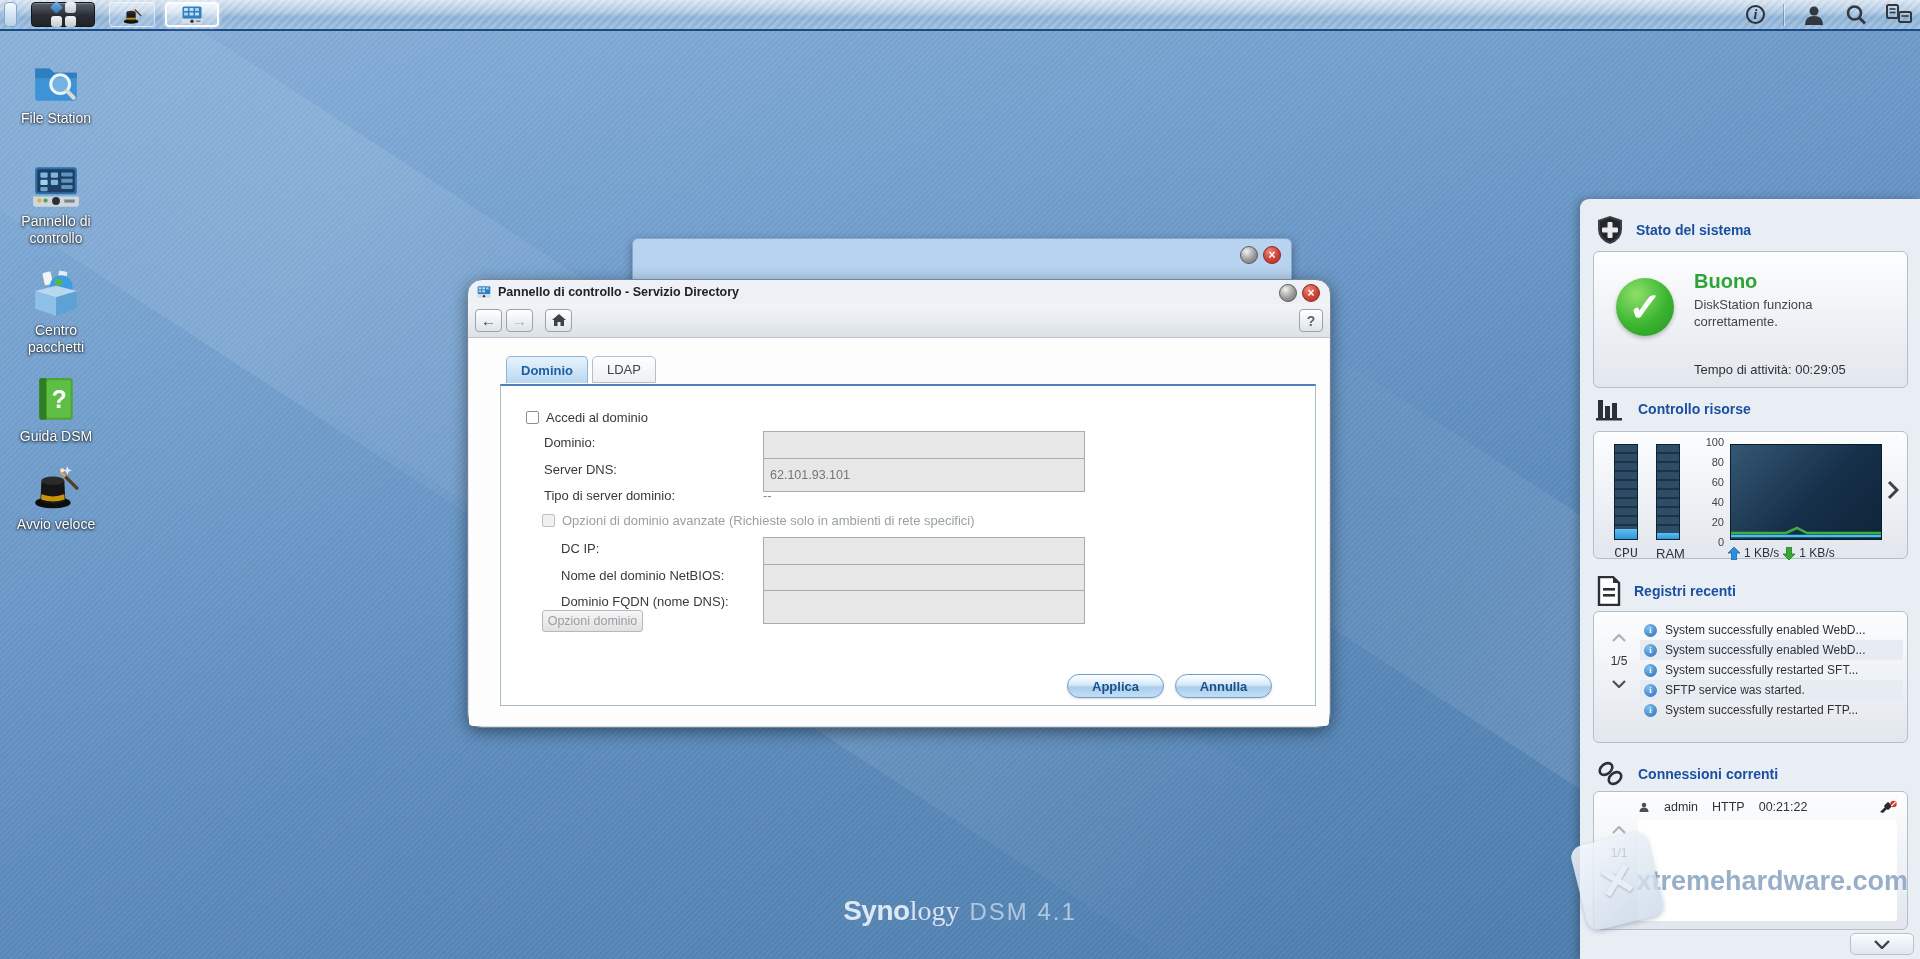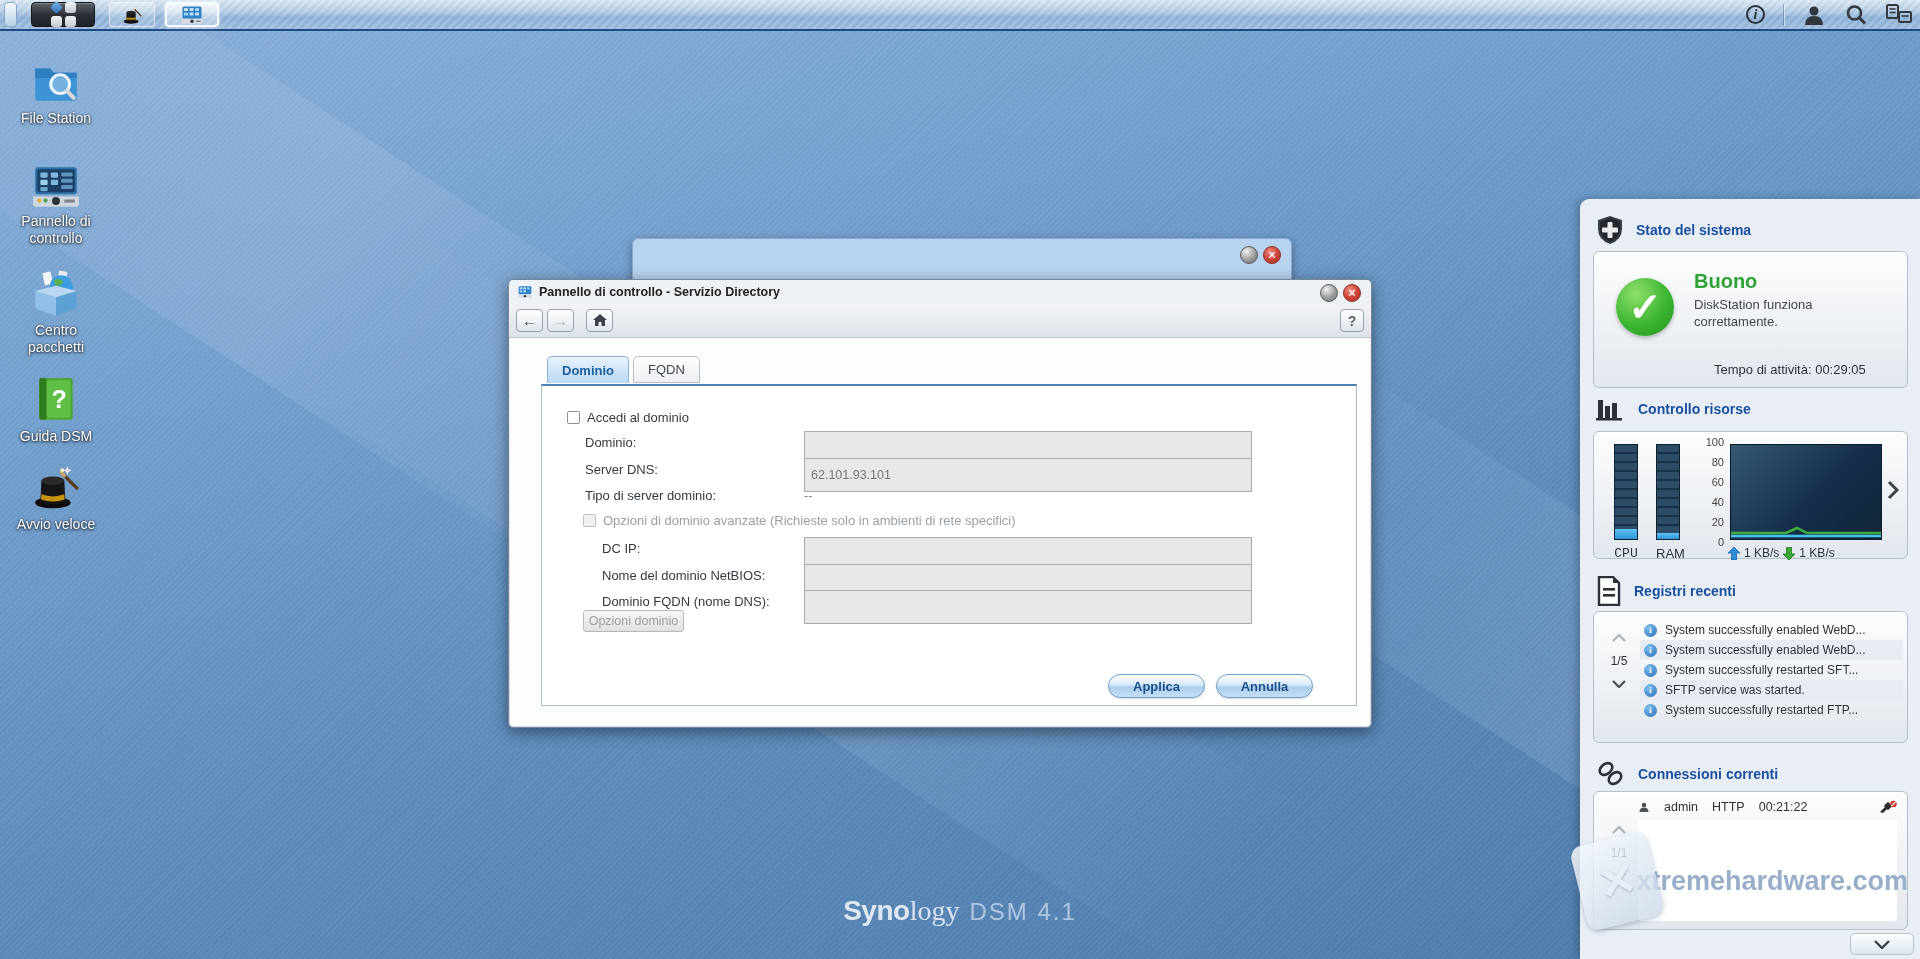--- a/index.html
+++ b/index.html
@@ -32,51 +32,51 @@
   .desk-icon .lbl { color:#fff; font-size:14px; line-height:17px; text-shadow:0 1px 3px rgba(0,0,0,0.85), 0 0 2px rgba(0,0,0,0.6); }
 
   
   .bg-window { left:632px; top:238px; width:660px; height:120px; background:#b7d3f0; border:1px solid #89a9cc; border-radius:6px 6px 0 0; box-shadow:0 3px 10px rgba(0,0,0,0.35); z-index:10; overflow:hidden; }
   .bg-window h1 { position:absolute; left:24px; top:12px; font-size:30px; font-weight:bold; color:#2d5b87; }
   .win-ctrls { position:absolute; right:10px; top:7px; display:flex; gap:5px; }
   .btn-min { width:18px; height:18px; border-radius:50%; background:radial-gradient(circle at 35% 28%, #f2f2f2, #9b9b9b 55%, #6e6e6e); border:1px solid #5c5c5c; cursor:pointer; }
   .btn-close { width:18px; height:18px; border-radius:50%; background:radial-gradient(circle at 35% 28%, #ef8478, #cb4437 55%, #b03325); border:1px solid #8e271c; color:#fff; font-weight:bold; font-size:12px; line-height:16px; text-align:center; cursor:pointer; }
 
   
-  .dialog { left:508px; top:279px; width:864px; height:449px; background:linear-gradient(#eef2f6,#d3dbe4); border:1px solid #76869a; border-radius:5px; box-shadow:0 4px 16px rgba(0,0,0,0.45); z-index:20; }
+  .dialog { left:467px; top:279px; width:864px; height:449px; background:linear-gradient(#eef2f6,#d3dbe4); border:1px solid #76869a; border-radius:15px; box-shadow:0 4px 16px rgba(0,0,0,0.45); z-index:20; }
   .dlg-titlebar { position:absolute; left:0; top:0; right:0; height:24px; display:flex; align-items:center; padding:0 8px; }
   .dlg-title { font-size:12.5px; font-weight:bold; color:#222; margin-left:6px; }
   .dlg-toolbar { position:absolute; left:0; top:24px; right:0; height:34px; background:linear-gradient(#f2f4f7,#dde2e8); border-bottom:1px solid #bcc5cf; display:flex; align-items:center; padding:0 7px; gap:4px; }
   .nav-btn { width:27px; height:23px; border-radius:4px; border:1px solid #98a3ae; background:linear-gradient(#ffffff,#dfe4ea); display:flex; align-items:center; justify-content:center; font-size:15px; font-weight:bold; color:#3c4249; cursor:pointer; }
   .nav-btn.disabled { color:#aab2ba; }
   .nav-btn.home { margin-left:8px; }
   .help-btn { margin-left:auto; width:24px; height:23px; border-radius:4px; border:1px solid #98a3ae; background:linear-gradient(#ffffff,#dfe4ea); color:#5c646d; font-weight:bold; font-size:14px; display:flex; align-items:center; justify-content:center; cursor:pointer; }
   .dlg-content { position:absolute; left:1px; top:58px; right:1px; bottom:1px; background:#fdfdfe; border-radius:0 0 4px 4px; }
   .tabs { position:absolute; left:37px; top:18px; display:flex; gap:4px; }
   .tab { height:27px; padding:0 14px; border-radius:5px 5px 0 0; display:flex; align-items:center; font-size:13px; cursor:pointer; }
   .tab.active { background:linear-gradient(#e8f3fc,#b9d8f2); border:1px solid #8fb3d4; border-bottom:none; color:#1c5f9e; font-weight:bold; }
   .tab.inactive { background:linear-gradient(#fcfdfe,#edf0f3); border:1px solid #b6bec6; color:#3f464d; }
   .form-box { position:absolute; left:31px; top:46px; width:816px; height:322px; background:#fff; border:1px solid #a9bac9; border-top:2px solid #4a82b8; }
   .chk { position:absolute; width:13px; height:13px; background:#fff; border:1px solid #8a9099; border-radius:2px; cursor:pointer; }
   .chk.disabled { background:#f1f1f1; border-color:#bcbfc3; }
   .flabel { position:absolute; font-size:13px; color:#353a40; }
   .flabel.dim { color:#9aa0a6; }
-  .field { position:absolute; left:262px; width:448px; height:21px; background:#e7e7e7; border:1px solid #ababab; font-size:12.5px; color:#777; padding:16px 6px; font-family:"Liberation Sans",sans-serif; }
+  .field { position:absolute; left:262px; width:322px; height:21px; background:#e7e7e7; border:1px solid #ababab; font-size:12.5px; color:#777; padding:16px 6px; font-family:"Liberation Sans",sans-serif; }
   .small-btn { position:absolute; left:41px; top:224px; width:101px; height:22px; border-radius:3px; border:1px solid #b5b8bc; background:linear-gradient(#f6f6f6,#e1e1e1); color:#9b9fa4; font-size:12.5px; cursor:pointer; }
   .pill-btn { position:absolute; top:288px; width:97px; height:24px; border-radius:12px; border:1px solid #6f9ec9; background:linear-gradient(#feffff,#d6e9f9 45%,#abceec 55%,#c3def5); color:#1a508c; font-size:13px; font-weight:bold; cursor:pointer; box-shadow:0 1px 2px rgba(0,0,0,0.15); }
 
   
   .sidebar { left:1580px; top:199px; width:340px; height:760px; background:#e9eef5; border-radius:9px 0 0 0; box-shadow:-3px 0 8px rgba(0,0,0,0.25); z-index:15; }
   .w-header { position:absolute; left:16px; display:flex; align-items:center; gap:12px; }
   .w-title { font-size:14px; font-weight:bold; color:#1b4fa0; }
   .card { position:absolute; left:13px; width:315px; border:1px solid #b6bec8; border-radius:6px; background:linear-gradient(#fcfdfe,#e2e7ed); box-shadow:inset 0 1px 0 #fff; }
   .status-circle { position:absolute; left:22px; top:26px; width:58px; height:58px; border-radius:50%; background:radial-gradient(circle at 35% 28%, #8fe06a, #3cb531 55%, #249422); box-shadow:0 2px 4px rgba(0,0,0,0.25); color:#fff; font-size:40px; font-weight:bold; display:flex; align-items:center; justify-content:center; }
   .buono { position:absolute; left:100px; top:18px; font-size:20px; font-weight:bold; color:#2fa336; }
   .status-desc { position:absolute; left:100px; top:44px; font-size:13px; color:#41464c; line-height:17px; width:180px; }
-  .uptime { position:absolute; left:100px; bottom:10px; font-size:13px; color:#2e3338;margin-left:20px; }
+  .uptime { position:absolute; left:100px; bottom:10px; font-size:13px; color:#2e3338; }
   .meter { position:absolute; top:12px; width:24px; height:96px; border:1px solid #0d2334; background:repeating-linear-gradient(180deg,#2d4c66 0 7px,#1a3349 7px 9px); }
   .meter .fill { position:absolute; left:0; right:0; bottom:0; background:linear-gradient(#5fc0f2,#2f95d8); }
   .meter-lbl { position:absolute; top:114px; width:24px; text-align:center; font-size:13px; color:#2e3338; }
   .ticks { position:absolute; left:96px; top:4px; width:34px; height:112px; display:flex; flex-direction:column; justify-content:space-between; align-items:flex-end; font-size:11px; color:#444; }
   .mini-chart { position:absolute; left:136px; top:12px; width:152px; height:96px; border:1px solid #0a1c2c; background:linear-gradient(135deg,#355873 0%,#16304a 55%,#0e2438 100%); }
   .kb-row { position:absolute; left:134px; top:114px; display:flex; align-items:center; gap:4px; font-size:12px; color:#2e3338; }
   .chev-right { position:absolute; right:8px; top:48px; cursor:pointer; }
   .pager { position:absolute; left:8px; top:16px; width:34px; display:flex; flex-direction:column; align-items:center; gap:12px; }
   .pager .pg { font-size:12px; color:#2e3338; }
   .log-rows { position:absolute; left:46px; top:8px; right:4px; }
@@ -256,21 +256,21 @@
     <div class="nav-btn home">
       <svg width="14" height="13" viewBox="0 0 14 13">
         <path d="M7 0 L14 6 H12 V12 H8.5 V8 H5.5 V12 H2 V6 H0 Z" fill="#3c4249"></path>
       </svg>
     </div>
     <div class="help-btn">?</div>
   </div>
   <div class="dlg-content">
     <div class="tabs">
       <div class="tab active">Dominio</div>
-      <div class="tab inactive">FQDN</div>
+      <div class="tab inactive">LDAP</div>
     </div>
     <div class="form-box">
       <div class="chk" style="left:25px; top:25px;"></div>
       <div class="flabel" style="left:45px; top:24px;">Accedi al dominio</div>
 
       <div class="flabel" style="left:43px; top:49px;">Dominio:</div>
       <input class="field" style="top: 45px;" readonly="" value="">
 
       <div class="flabel" style="left:43px; top:76px;text-align:center;">Server DNS:</div>
       <input class="field" style="top: 72px;" readonly="" value="62.101.93.101">

